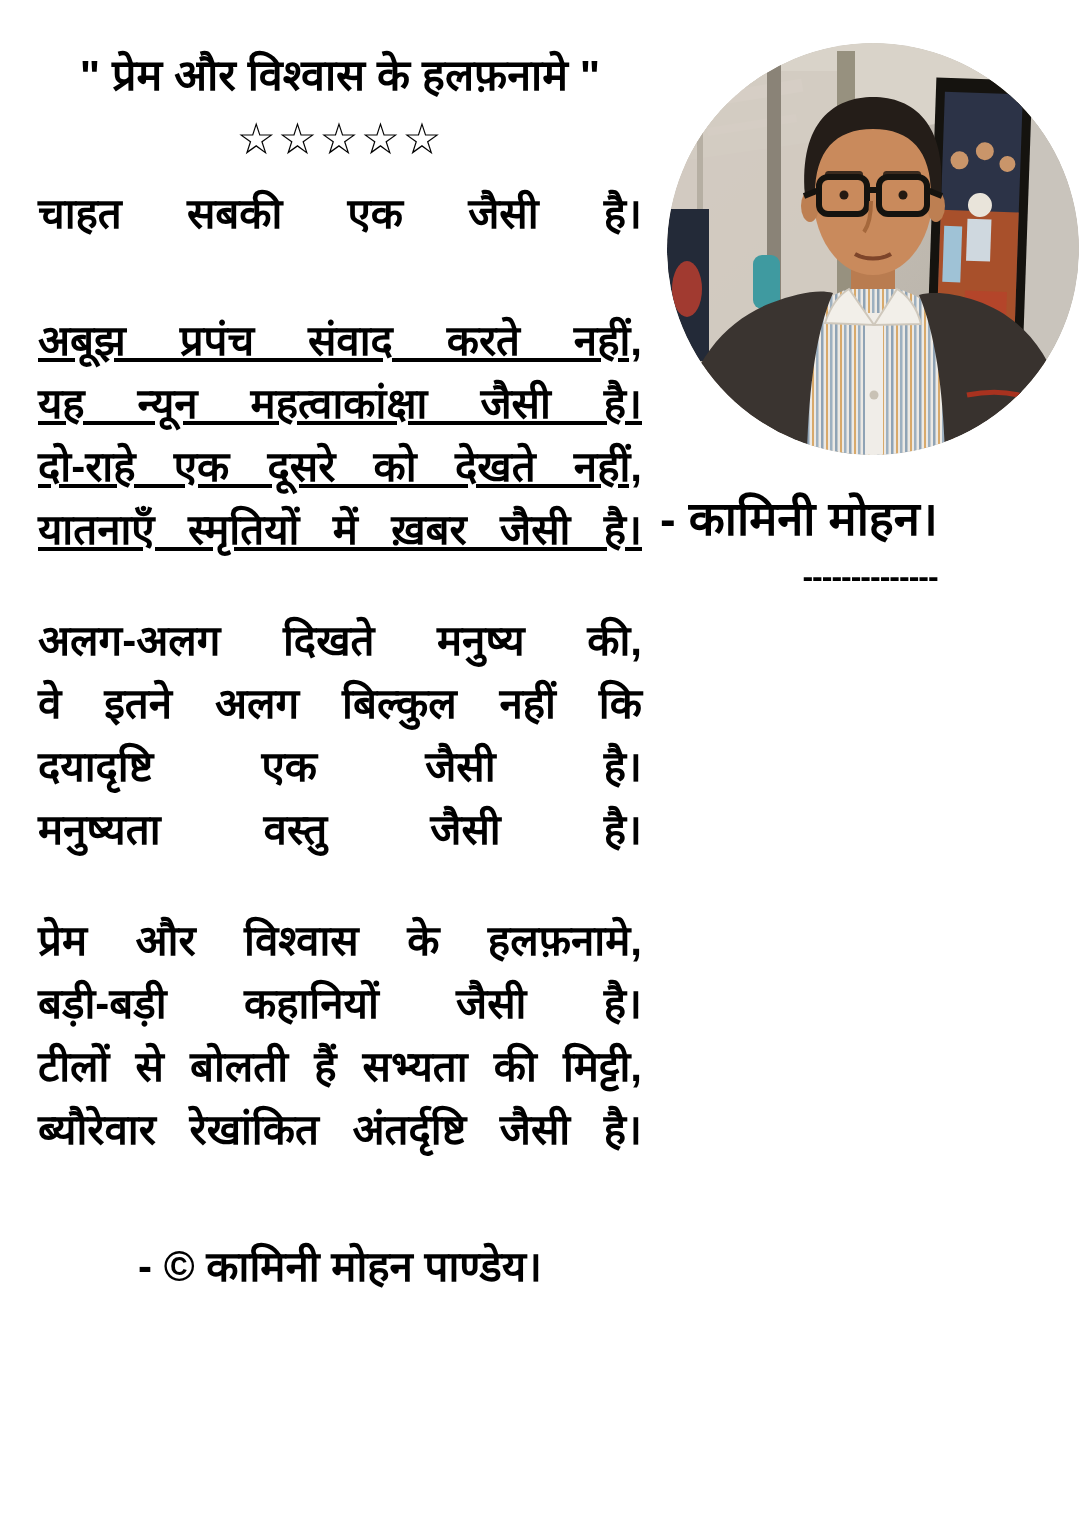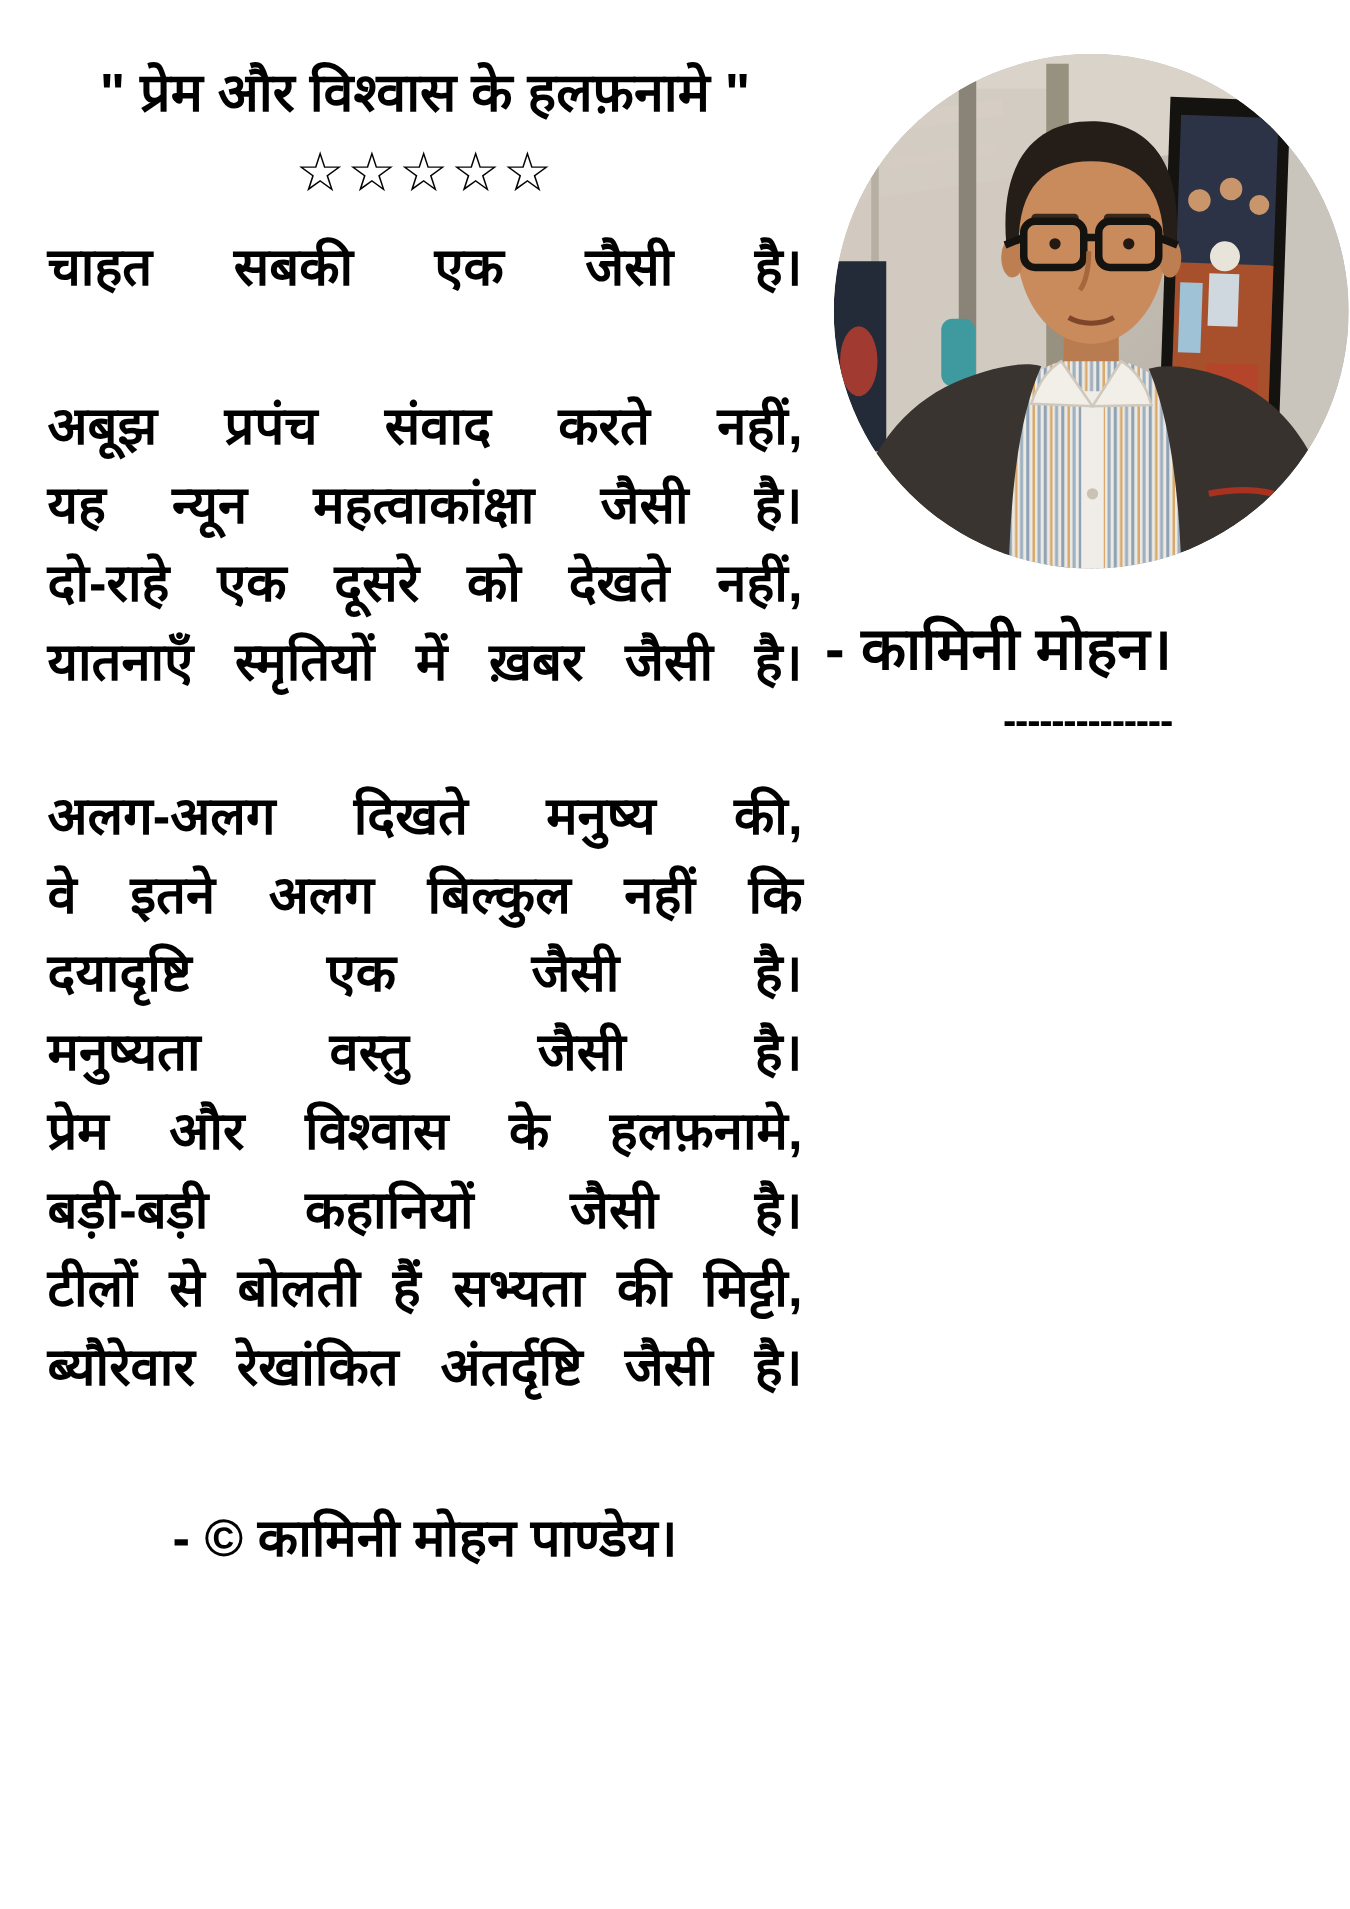--- a/index.html
+++ b/index.html
@@ -27,23 +27,23 @@
   }
   .poem-stars {
     font-size: 44px;
     line-height: 62px;
     text-align: center;
     letter-spacing: 2px;
     font-weight: 400;
   }
   .stanza { margin: 0; }
   .stanza-1 { margin-top: 12px; }
-  .stanza-2 { margin-top: 64px; }
-  .stanza-3 { margin-top: 60px; }
-  .stanza-4 { }
+  .stanza-2 { margin-top: 64px; text-decoration: underline; }
+  .stanza-3 { margin-top: 48px; }
+  .stanza-4 { margin-top: 48px; }
   .poem-line {
     font-size: 42px;
     line-height: 63px;
     text-align: justify;
     text-align-last: justify;
   }
   .poem-signature {
     margin-top: 74px;
     font-size: 42px;
     line-height: 63px;

